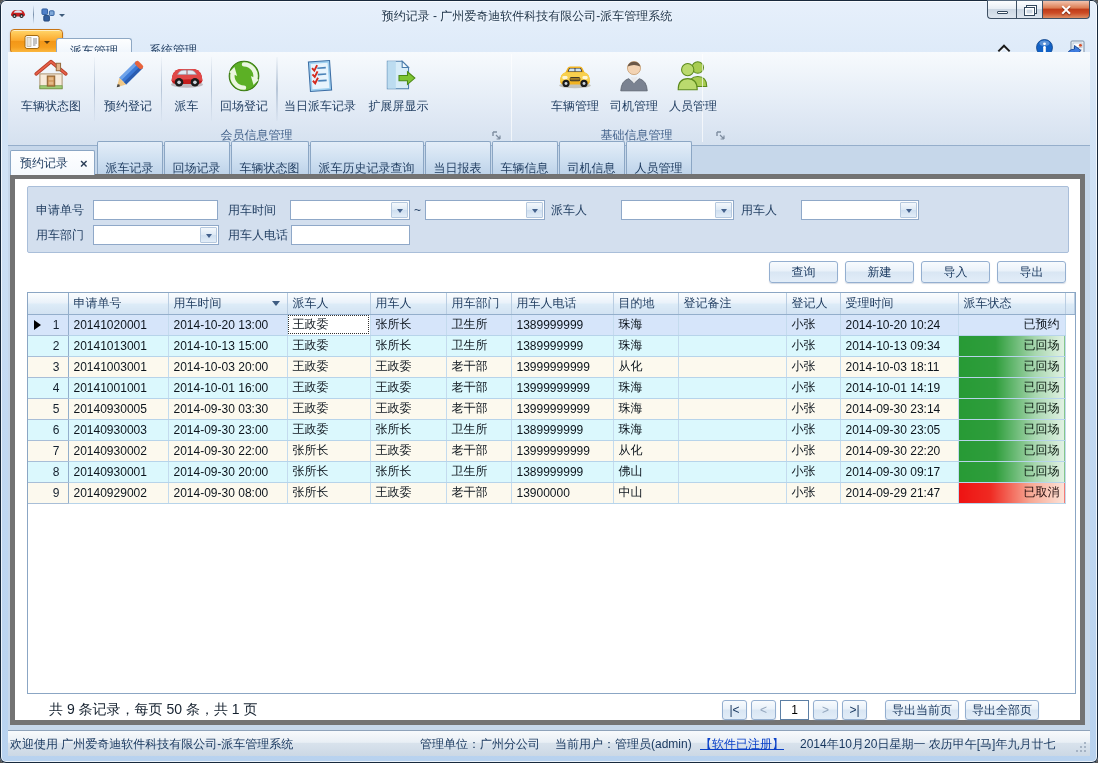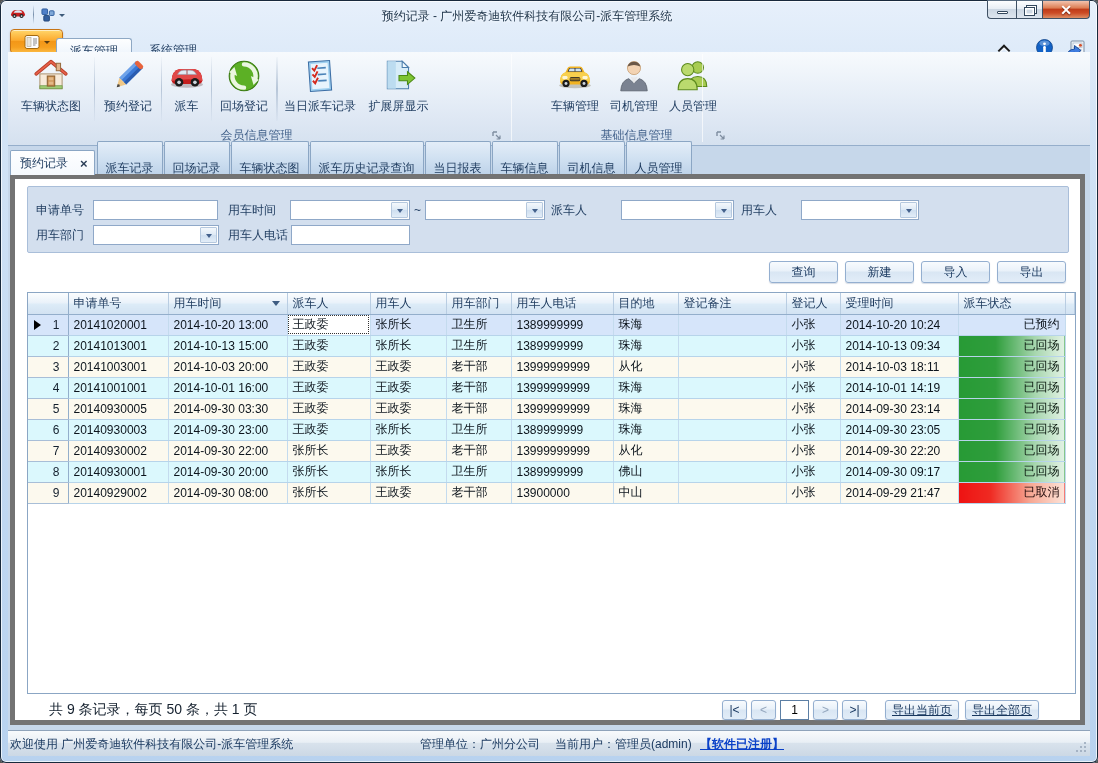--- a/index.html
+++ b/index.html
@@ -142,31 +142,31 @@
   td.status.s-red { background:linear-gradient(90deg,#ee1212 0%,#ef2a22 30%,#f7a894 68%,#fce3d8 100%) !important; color:#200909; }
   td.filler { background:#fff !important; border-right:none; border-bottom:none; }
 
   
   .pager { position:absolute; left:12px; right:14px; top:518px; height:26px; display:flex; align-items:center; }
   .pager-summary { margin-left:22px; font-size:14px; color:#14202e; }
   .pager-right { margin-left:auto; display:flex; align-items:center; margin-right:27px; }
   .pg-btn { width:25px; height:20px; font-size:12px; margin-left:4px; font-family:"Liberation Sans",sans-serif; }
   .pg-btn.disabled { color:#93a6bd; }
   .pg-input { width:29px; height:20px; border:1px solid #5c7fa5; background:#fff; text-align:center; font-size:12px; color:#000; margin-left:4px; }
-  .pg-export { width:74px; height:20px; margin-left:6px;text-decoration:underline; }
+  .pg-export { width:74px; height:20px; margin-left:6px; }
   .pg-gap { width:12px; }
 
   
   .statusbar {
     position:absolute; left:8px; right:8px; bottom:7px; height:26px;
     background:linear-gradient(180deg,#f8fafc 0%,#e9eff5 45%,#d8e2ec 50%,#ccd8e5 100%);
     border-top:1px solid #8fa3ba; font-size:12px; color:#17365d;
   }
   .sb-item { position:absolute; top:5px; white-space:nowrap; }
-  .sb-link { color:#0a41c8; text-decoration:underline; font-weight:bold; }
+  .sb-link { color:#0a41c8; text-decoration:underline; font-weight:normal; }
   .sb-grip { position:absolute; right:3px; bottom:3px; width:12px; height:12px; }
 
   .icon-svg { display:block; }
 </style>
 </head>
 <body>
 
 <div class="window">
 
   <div class="titlebar">
@@ -625,20 +625,21 @@
       </div>
 
     </div>
   </div>
 
   <div class="statusbar">
     <span class="sb-item" style="left:2px;">欢迎使用 广州爱奇迪软件科技有限公司-派车管理系统</span>
     <span class="sb-item" style="left:412px;">管理单位：广州分公司</span>
     <span class="sb-item" style="left:547px;">当前用户：管理员(admin)</span>
     <span class="sb-item sb-link" style="left:692px;">【软件已注册】</span>
+    <span class="sb-item" style="left:792px;">2014年10月20日星期一 农历甲午[马]年九月廿七</span>
     <svg class="sb-grip" width="12" height="12" viewBox="0 0 12 12">
       <circle cx="10" cy="2" r="1.1" fill="#9aa9bb"></circle>
         <circle cx="10" cy="6" r="1.1" fill="#9aa9bb"></circle>
         <circle cx="10" cy="10" r="1.1" fill="#9aa9bb"></circle>
       <circle cx="6" cy="6" r="1.1" fill="#9aa9bb"></circle>
         <circle cx="6" cy="10" r="1.1" fill="#9aa9bb"></circle>
       <circle cx="2" cy="10" r="1.1" fill="#9aa9bb"></circle>
     </svg>
   </div>
 

